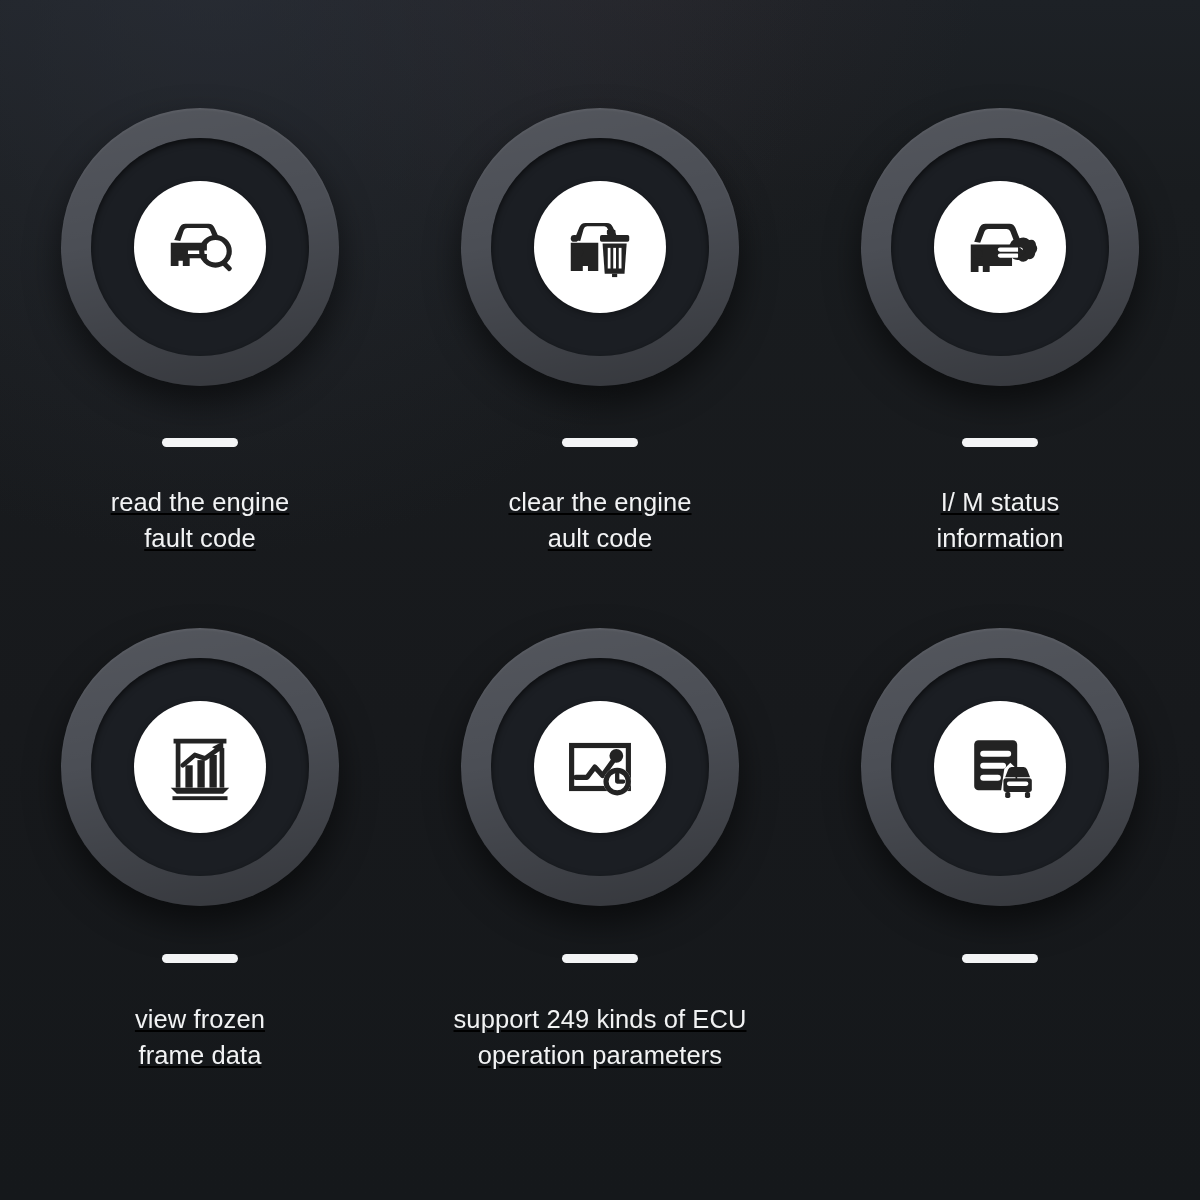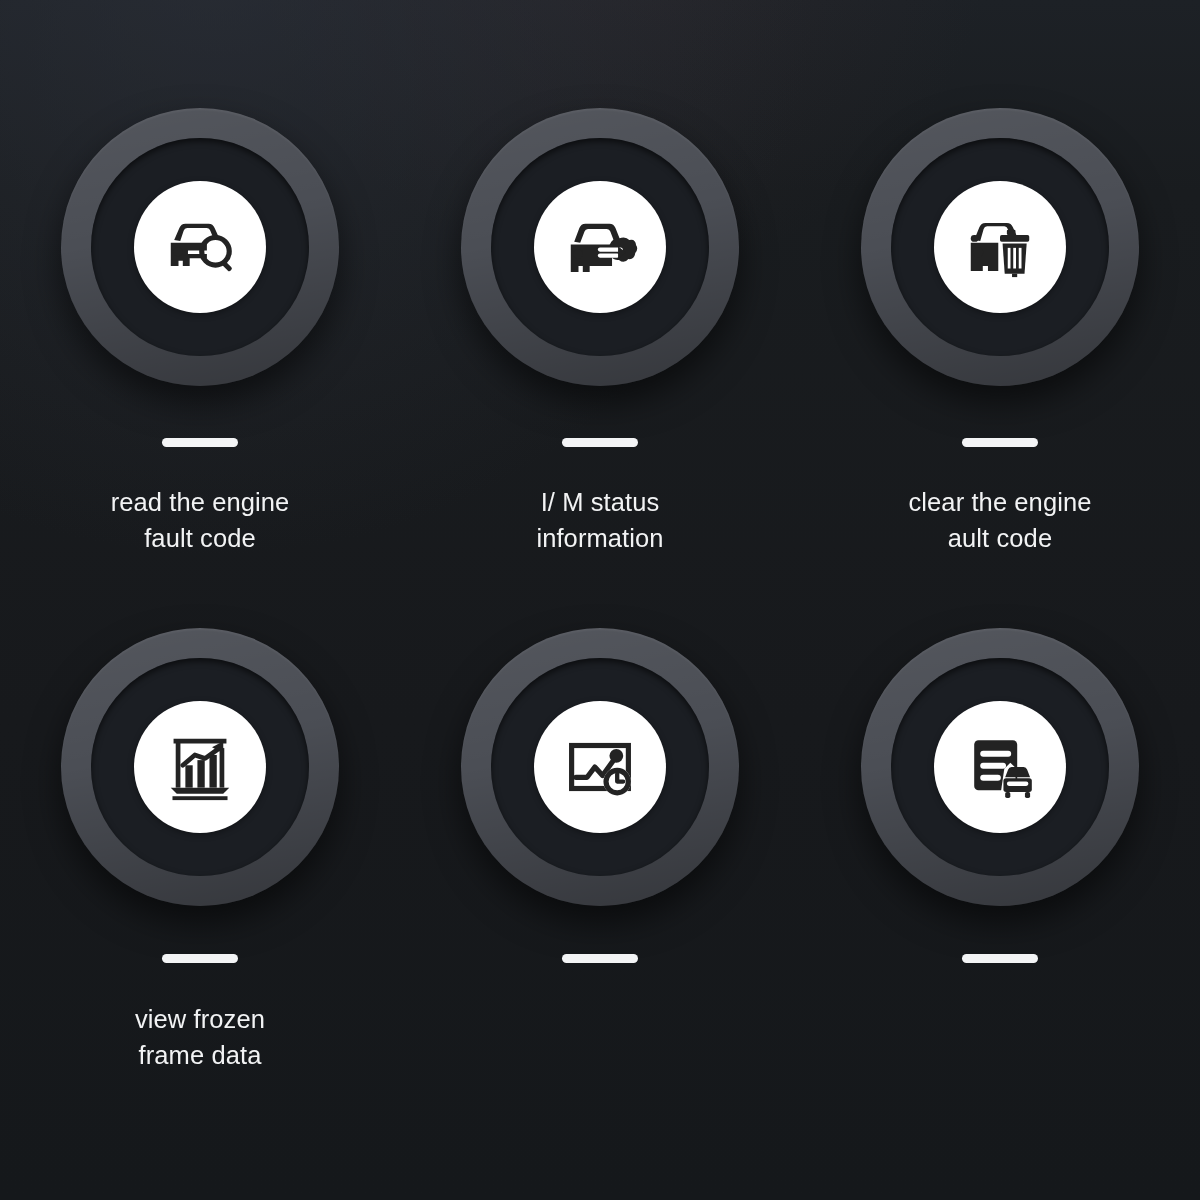--- a/index.html
+++ b/index.html
@@ -27,20 +27,21 @@
 
   
   .grid {
     position: absolute;
     inset: 0;
     display: grid;
     grid-template-columns: repeat(3, 1fr);
     grid-template-rows: 520px 540px;
     padding-top: 108px;
     box-sizing: border-box;
+    text-decoration: underline;
   }
 
   .cell {
     position: relative;
     display: flex;
     flex-direction: column;
     align-items: center;
   }
 
   
@@ -145,43 +146,20 @@
                 <circle class="glyph-stroke" cx="68" cy="55" r="16" stroke-width="6"></circle>
                 <path class="glyph-fill" d="M79.5 66.5 L86.5 73.5 Q88 75 86 77 Q84 79 82.5 77.5 L75.5 70.5 Z"></path>
               </svg>
             </span>
           </div>
         </div>
       </div>
       <div class="dash"></div>
       <div class="caption"><span>read the engine</span>
 <span>fault code</span></div>
-    </div>
-
-    <div class="cell row1">
-      <div class="badge">
-        <div class="badge-mid">
-          <div class="badge-inner">
-            <span>
-              <svg viewBox="0 0 100 100">
-                <path class="glyph-fill" d="M20 44 L26 28 Q28 23 33 23 L61 23 Q66 23 68 28 L74 43 L67 45 L62 32 Q61 29 58 29 L36 29 Q33 29 32 32 L27 45 Z"></path>
-                <path class="glyph-fill" d="M16 47 L64 47 L64 72 L38 72 L38 79 L30 79 L30 72 L25 72 L25 79 L16 79 Z"></path>
-                <circle class="glyph-fill" cx="24.5" cy="58" r="5.5"></circle>
-                <path class="glyph-fill" d="M72 40 Q80 37 84 42 Q91 40 92 48 Q95 52 91 57 Q90 65 83 64 Q78 70 72 65 Q64 66 62 58 Q58 52 62 46 Q64 40 72 40 Z"></path>
-                <path d="M50 53 L74 53" stroke="#ffffff" stroke-width="5" fill="none" stroke-linecap="round"></path>
-                <path d="M50 60 L70 60" stroke="#ffffff" stroke-width="5" fill="none" stroke-linecap="round"></path>
-                <path class="glyph-fill" d="M71 49 L80 56.5 L71 64 Z"></path>
-              </svg>
-            </span>
-          </div>
-        </div>
-      </div>
-      <div class="dash"></div>
-      <div class="caption"><span>I/ M status</span>
-<span>information</span></div>
     </div>
 
     <div class="cell row1">
       <div class="badge">
         <div class="badge-mid">
           <div class="badge-inner">
             <span>
               <svg viewBox="0 0 100 100">
                 <path class="glyph-fill" d="M20 42 L26 27 Q28 22 33 22 L58 22 Q63 22 65 27 L69 36 L63 38 L59 29 Q58 26 55 26 L35 26 Q32 26 31 29 L27 43 Z"></path>
                 <path class="glyph-fill" d="M16 45 L48 45 L48 78 L36 78 L36 72 L30 72 L30 78 L16 78 Z"></path>
@@ -197,20 +175,43 @@
               </svg>
             </span>
           </div>
         </div>
       </div>
       <div class="dash"></div>
       <div class="caption"><span>clear the engine</span>
 <span>ault code</span></div>
     </div>
 
+    <div class="cell row1">
+      <div class="badge">
+        <div class="badge-mid">
+          <div class="badge-inner">
+            <span>
+              <svg viewBox="0 0 100 100">
+                <path class="glyph-fill" d="M20 44 L26 28 Q28 23 33 23 L61 23 Q66 23 68 28 L74 43 L67 45 L62 32 Q61 29 58 29 L36 29 Q33 29 32 32 L27 45 Z"></path>
+                <path class="glyph-fill" d="M16 47 L64 47 L64 72 L38 72 L38 79 L30 79 L30 72 L25 72 L25 79 L16 79 Z"></path>
+                <circle class="glyph-fill" cx="24.5" cy="58" r="5.5"></circle>
+                <path class="glyph-fill" d="M72 40 Q80 37 84 42 Q91 40 92 48 Q95 52 91 57 Q90 65 83 64 Q78 70 72 65 Q64 66 62 58 Q58 52 62 46 Q64 40 72 40 Z"></path>
+                <path d="M50 53 L74 53" stroke="#ffffff" stroke-width="5" fill="none" stroke-linecap="round"></path>
+                <path d="M50 60 L70 60" stroke="#ffffff" stroke-width="5" fill="none" stroke-linecap="round"></path>
+                <path class="glyph-fill" d="M71 49 L80 56.5 L71 64 Z"></path>
+              </svg>
+            </span>
+          </div>
+        </div>
+      </div>
+      <div class="dash"></div>
+      <div class="caption"><span>I/ M status</span>
+<span>information</span></div>
+    </div>
+
     <div class="cell row2">
       <div class="badge">
         <div class="badge-mid">
           <div class="badge-inner">
             <span>
               <svg viewBox="0 0 100 100">
                 <path class="glyph-stroke" d="M22 20 L78 20" stroke-width="5.5" stroke-linecap="square"></path>
                 <path class="glyph-stroke" d="M24.5 20 L24.5 74" stroke-width="5.5"></path>
                 <path class="glyph-stroke" d="M75.5 28 L75.5 74" stroke-width="5.5"></path>
                 <rect class="glyph-fill" x="33" y="48" width="8.5" height="26"></rect>
@@ -241,20 +242,22 @@
                 <circle class="glyph-fill" cx="69" cy="37" r="8"></circle>
                 <circle cx="70" cy="67" r="16" fill="#ffffff"></circle>
                 <circle class="glyph-stroke" cx="70" cy="67" r="13" stroke-width="6"></circle>
                 <path class="glyph-stroke" d="M70 58 L70 67 L77 67" stroke-width="5" stroke-linecap="round" stroke-linejoin="round"></path>
               </svg>
             </span>
           </div>
         </div>
       </div>
       <div class="dash"></div>
+      <div class="caption"><span>support 249 kinds of ECU</span>
+<span>operation parameters</span></div>
     </div>
 
     <div class="cell row2">
       <div class="badge">
         <div class="badge-mid">
           <div class="badge-inner">
             <span>
               <svg viewBox="0 0 100 100">
                 <rect class="glyph-fill" x="20" y="19" width="50" height="58" rx="5"></rect>
                 <rect x="27" y="31" width="36" height="7" rx="3.5" fill="#ffffff"></rect>

